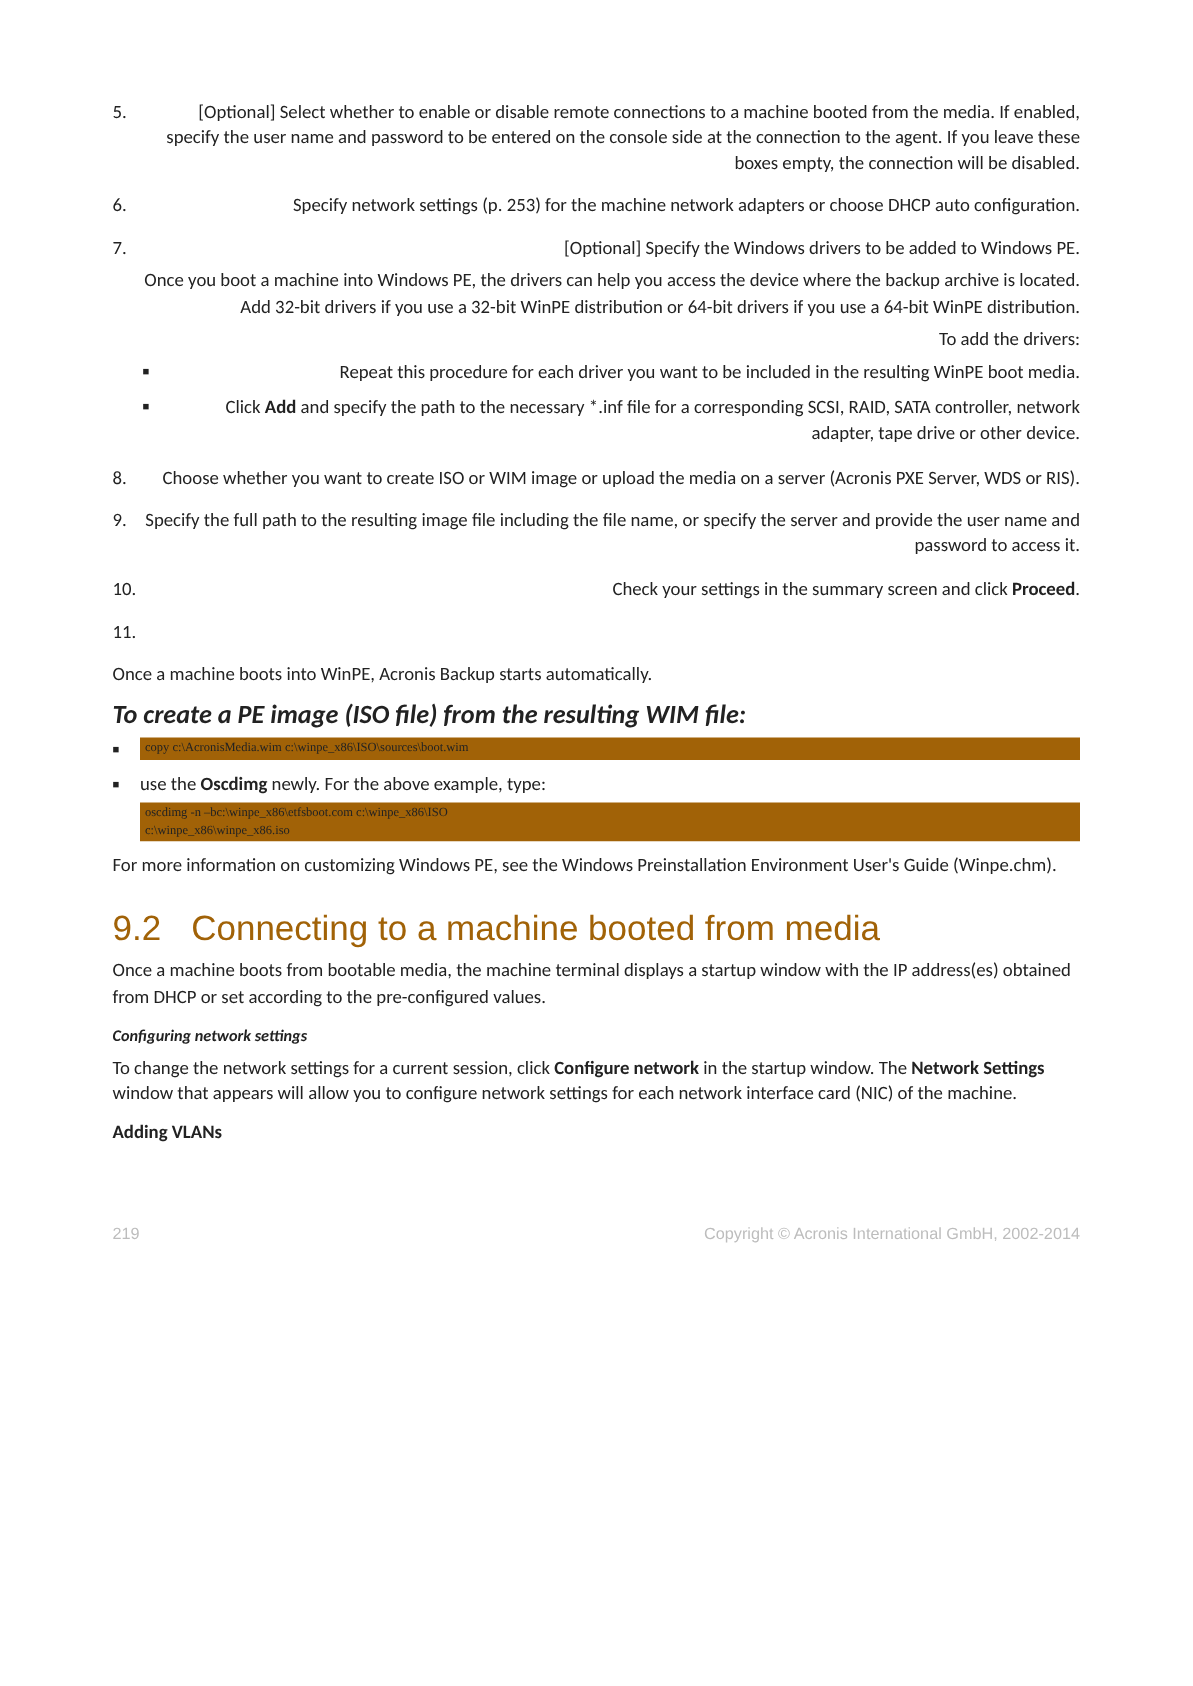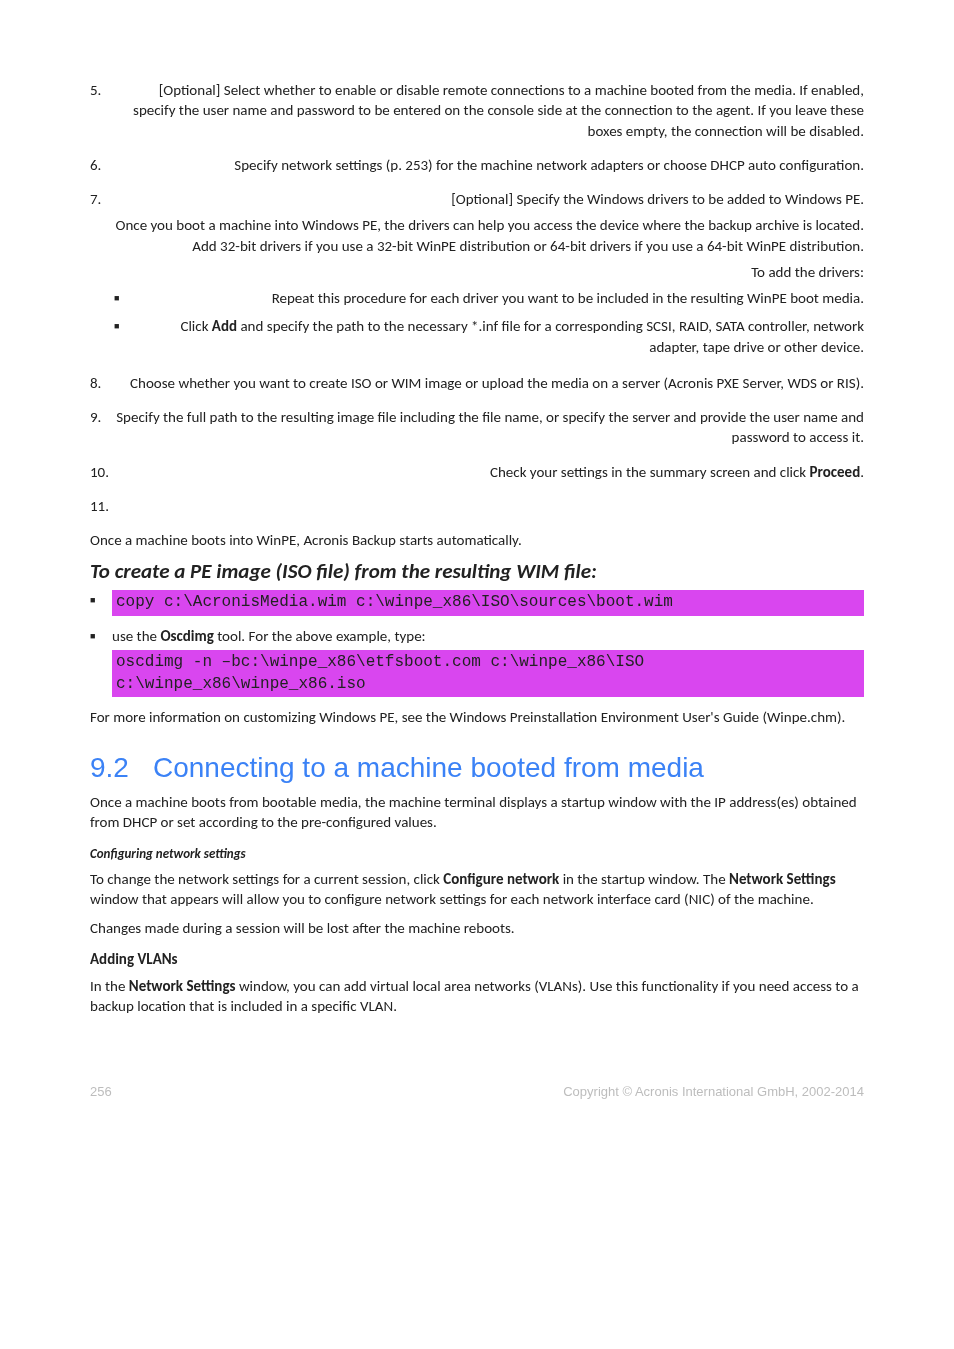--- a/index.html
+++ b/index.html
@@ -59,29 +59,29 @@
     line-height: 1.35;
     margin: 8px 0;
   }
   .bold-italic {
     font-weight: bold;
     font-style: italic;
     font-size: 21px;
     margin: 4px 0 6px 0;
   }
   .code {
-    font-family: Liberation Mono, monospace;
-    background: #d946ef;
-    font-size: 16px;
+    font-family: Liberation Serif, serif;
+    background: #a16207;
+    font-size: 10px;
     padding: 2px 4px;
     margin: 4px 0 10px 0;
     line-height: 1.35;
   }
   h2.sec {
-    color: #3b82f6;
+    color: #a16207;
     font-weight: normal;
     font-size: 28px;
     margin: 24px 0 8px 0;
     font-family: "Trebuchet MS", "Segoe UI", Arial, sans-serif;
   }
   h2.sec .secnum {
     margin-right: 24px;
   }
   .h3 {
     font-weight: bold;
@@ -161,21 +161,21 @@
 <div class="para">Once a machine boots into WinPE, Acronis Backup starts automatically.</div>
 
 <div class="bold-italic">To create a PE image (ISO file) from the resulting WIM file:</div>
 
 <ul class="bullet" style="padding-left:22px;">
   <li>
     <div class="code">copy c:\AcronisMedia.wim c:\winpe_x86\ISO\sources\boot.wim</div>
   </li>
   <li>
     <div>
-      <span>use the </span><strong>Oscdimg</strong><span> tool. For the above example, type:</span>
+      <span>use the </span><strong>Oscdimg</strong><span> newly. For the above example, type:</span>
     </div>
     <div class="code">
       <div>oscdimg -n –bc:\winpe_x86\etfsboot.com c:\winpe_x86\ISO</div>
       <div>c:\winpe_x86\winpe_x86.iso</div>
     </div>
   </li>
 </ul>
 
 <div class="para">For more information on customizing Windows PE, see the Windows Preinstallation Environment User's Guide (Winpe.chm).</div>
 
@@ -184,26 +184,22 @@
 </h2>
 
 <div class="para">Once a machine boots from bootable media, the machine terminal displays a startup window with the IP address(es) obtained from DHCP or set according to the pre-configured values.</div>
 
 <div class="h3">Configuring network settings</div>
 
 <div class="para">
   <span>To change the network settings for a current session, click </span><strong>Configure network</strong><span> in the startup window. The </span><strong>Network Settings</strong><span> window that appears will allow you to configure network settings for each network interface card (NIC) of the machine.</span>
 </div>
 
-<div class="para">Changes made during a session will be lost after the machine reboots.</div>
 
 <div class="h4">Adding VLANs</div>
 
-<div class="para">
-  <span>In the </span><strong>Network Settings</strong><span> window, you can add virtual local area networks (VLANs). Use this functionality if you need access to a backup location that is included in a specific VLAN.</span>
+
 </div>
 
-</div>
-
 <div class="footer">
-  <span>256</span>
+  <span>219</span>
   <span>Copyright © Acronis International GmbH, 2002-2014</span>
 </div>
 
 </body></html>

